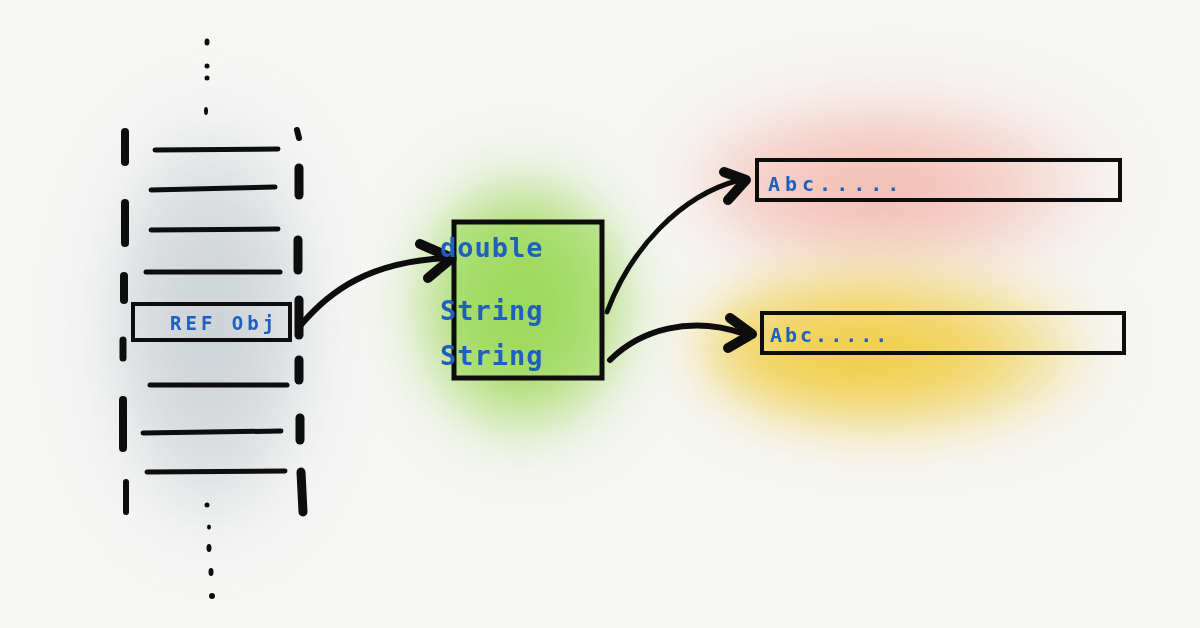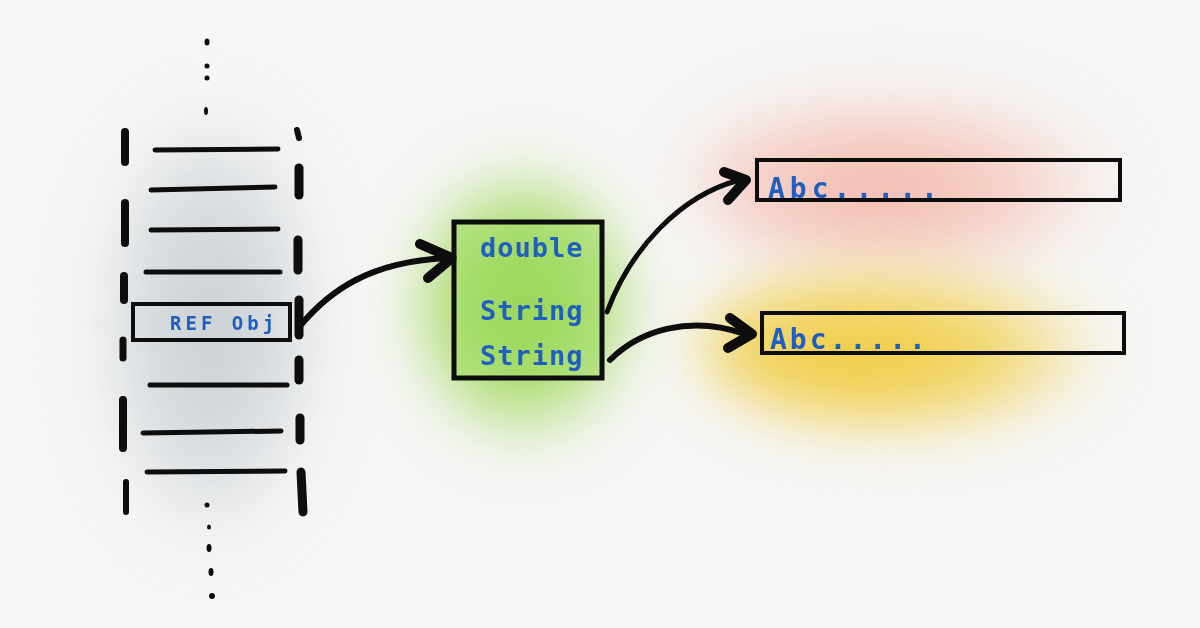--- a/index.html
+++ b/index.html
@@ -48,29 +48,29 @@
       font-weight: bold;
       color: #1f5fbf;
       white-space: nowrap;
     }
     .ref-label {
       left: 170px; top: 312px;
       font-size: 19px;
       letter-spacing: 4px;
     }
     .obj-field {
-      left: 480px;
+      left: 440px;
       font-size: 27px;
       letter-spacing: 1px;
     }
     .obj-field-0 { top: 232px; }
     .obj-field-1 { top: 295px; }
     .obj-field-2 { top: 340px; }
     .str-label {
-      font-size: 28px;
+      font-size: 20px;
       letter-spacing: 5px;
     }
     .str-label-0 { left: 768px; top: 172px; }
     .str-label-1 { left: 770px; top: 323px; letter-spacing: 3px; }
   </style>
 </head>
 <body>
 
 <div class="canvas">
   <div class="blob blob-stack"></div>

